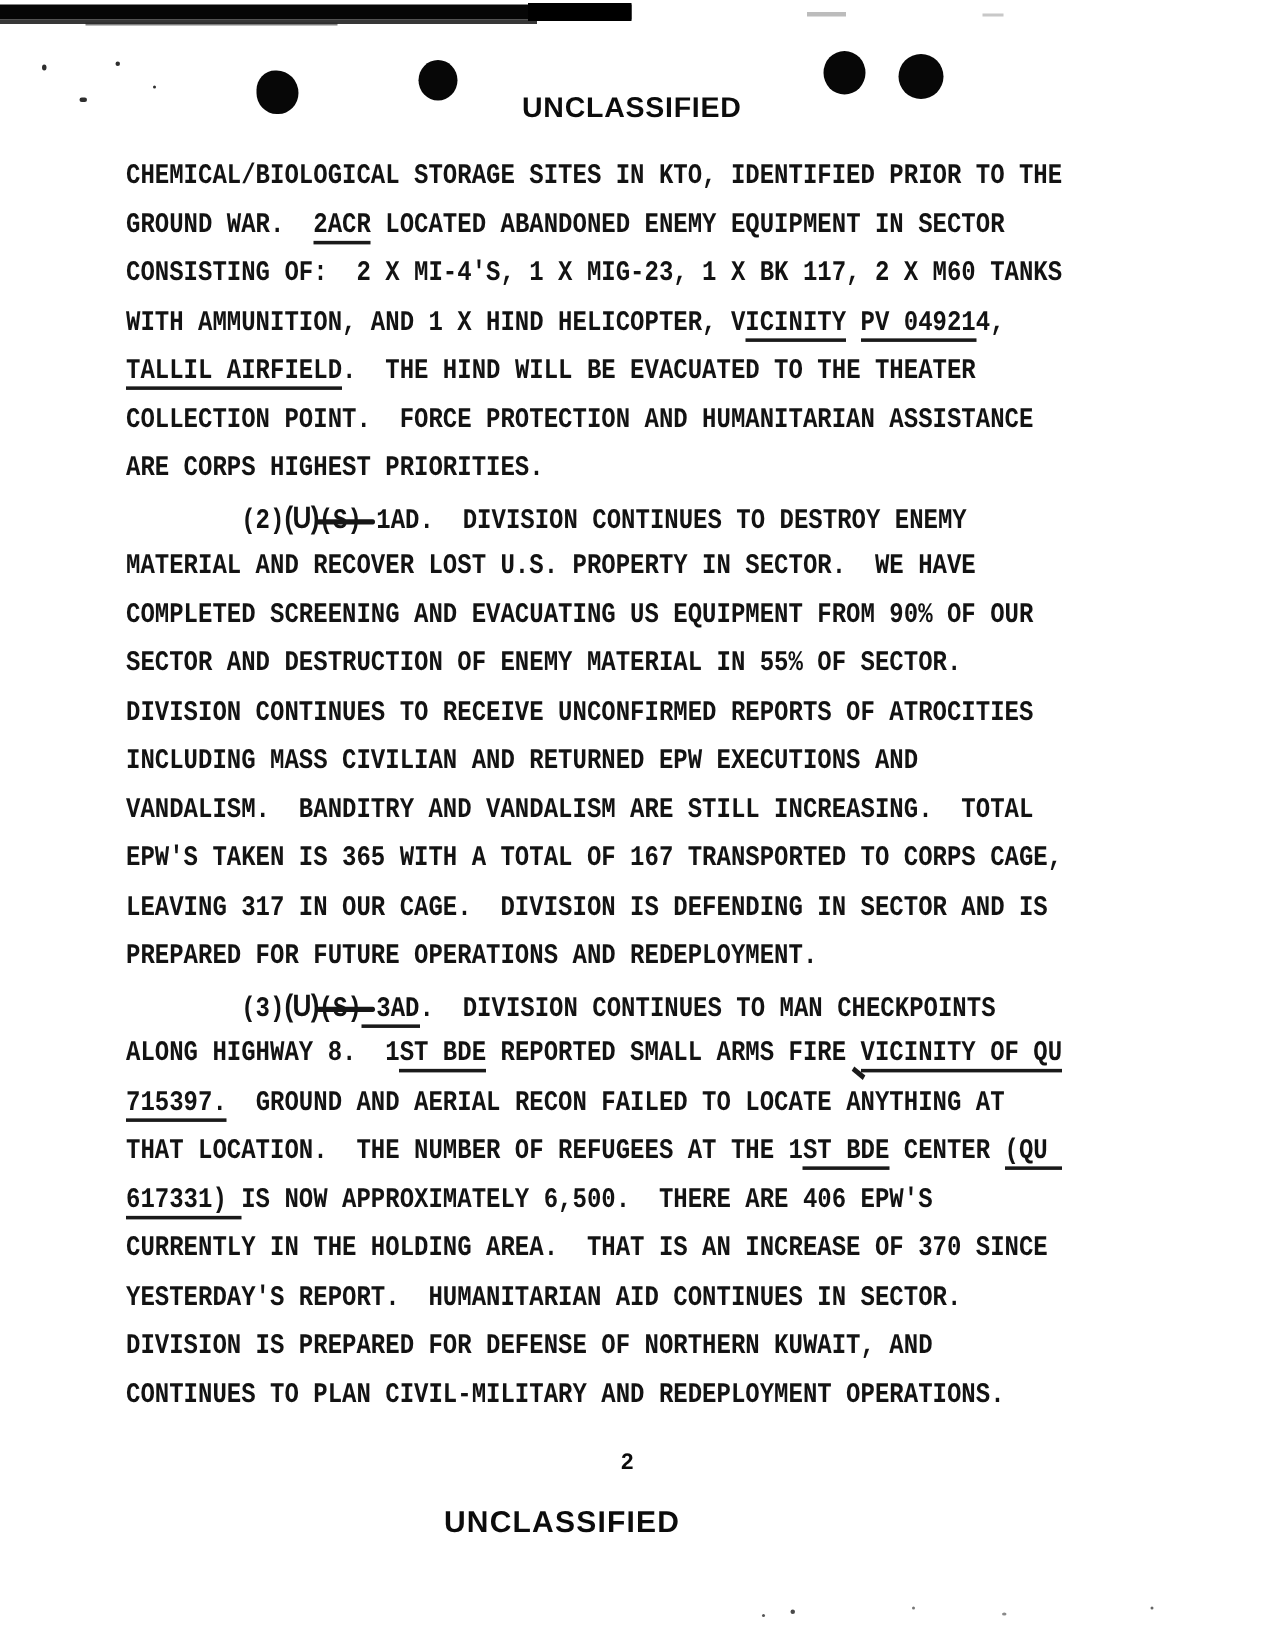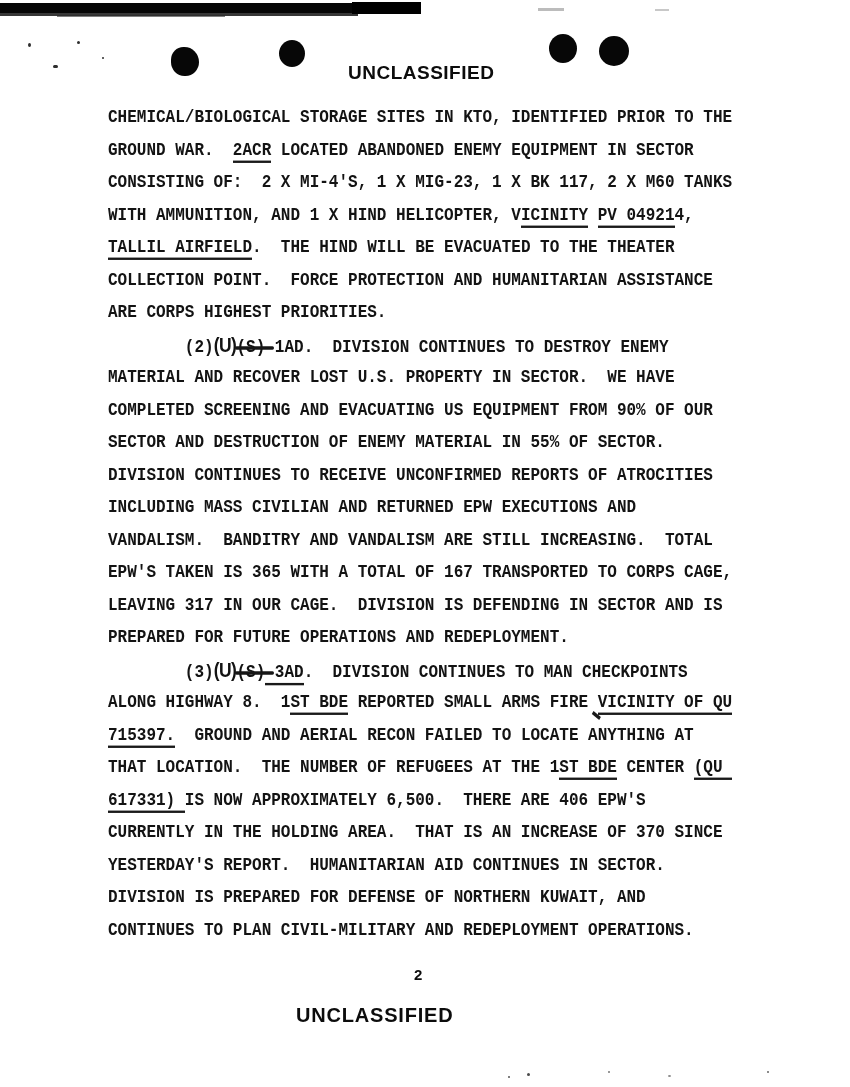--- a/index.html
+++ b/index.html
@@ -24,21 +24,21 @@
   .speck{position:absolute;background:#2e2e2e;border-radius:50%;}
 
   
   .hdr{position:absolute;left:348px;top:62px;font-weight:700;font-size:19px;
        letter-spacing:.5px;color:#0c0c0c;}
   .pageno{position:absolute;left:414px;top:966px;font-weight:700;font-size:15px;color:#0c0c0c;}
   .ftr{position:absolute;left:296px;top:1004px;font-weight:700;font-size:20px;
        letter-spacing:.8px;color:#0c0c0c;}
 
   
-  .lines{position:absolute;left:108px;top:101px;width:660px;
+  .lines{position:absolute;left:84px;top:101px;width:660px;
          font-family:"Liberation Mono",monospace;font-weight:700;font-size:16px;
          color:#131313;white-space:pre;}
   .tline{height:32.5px;line-height:32.5px;transform:scaleY(1.18);transform-origin:left center;}
 
   .u{border-bottom:2.5px solid #1a1a1a;}
   .u-hook{border-bottom:2.5px solid #1a1a1a;position:relative;}
   .u-hook::before{content:"";position:absolute;left:-6px;bottom:-3px;width:9px;height:2.5px;
                   background:#1a1a1a;transform:rotate(35deg);}
   .stamp{font-family:"Liberation Sans",sans-serif;font-weight:700;font-size:17.5px;
          letter-spacing:-.5px;}

